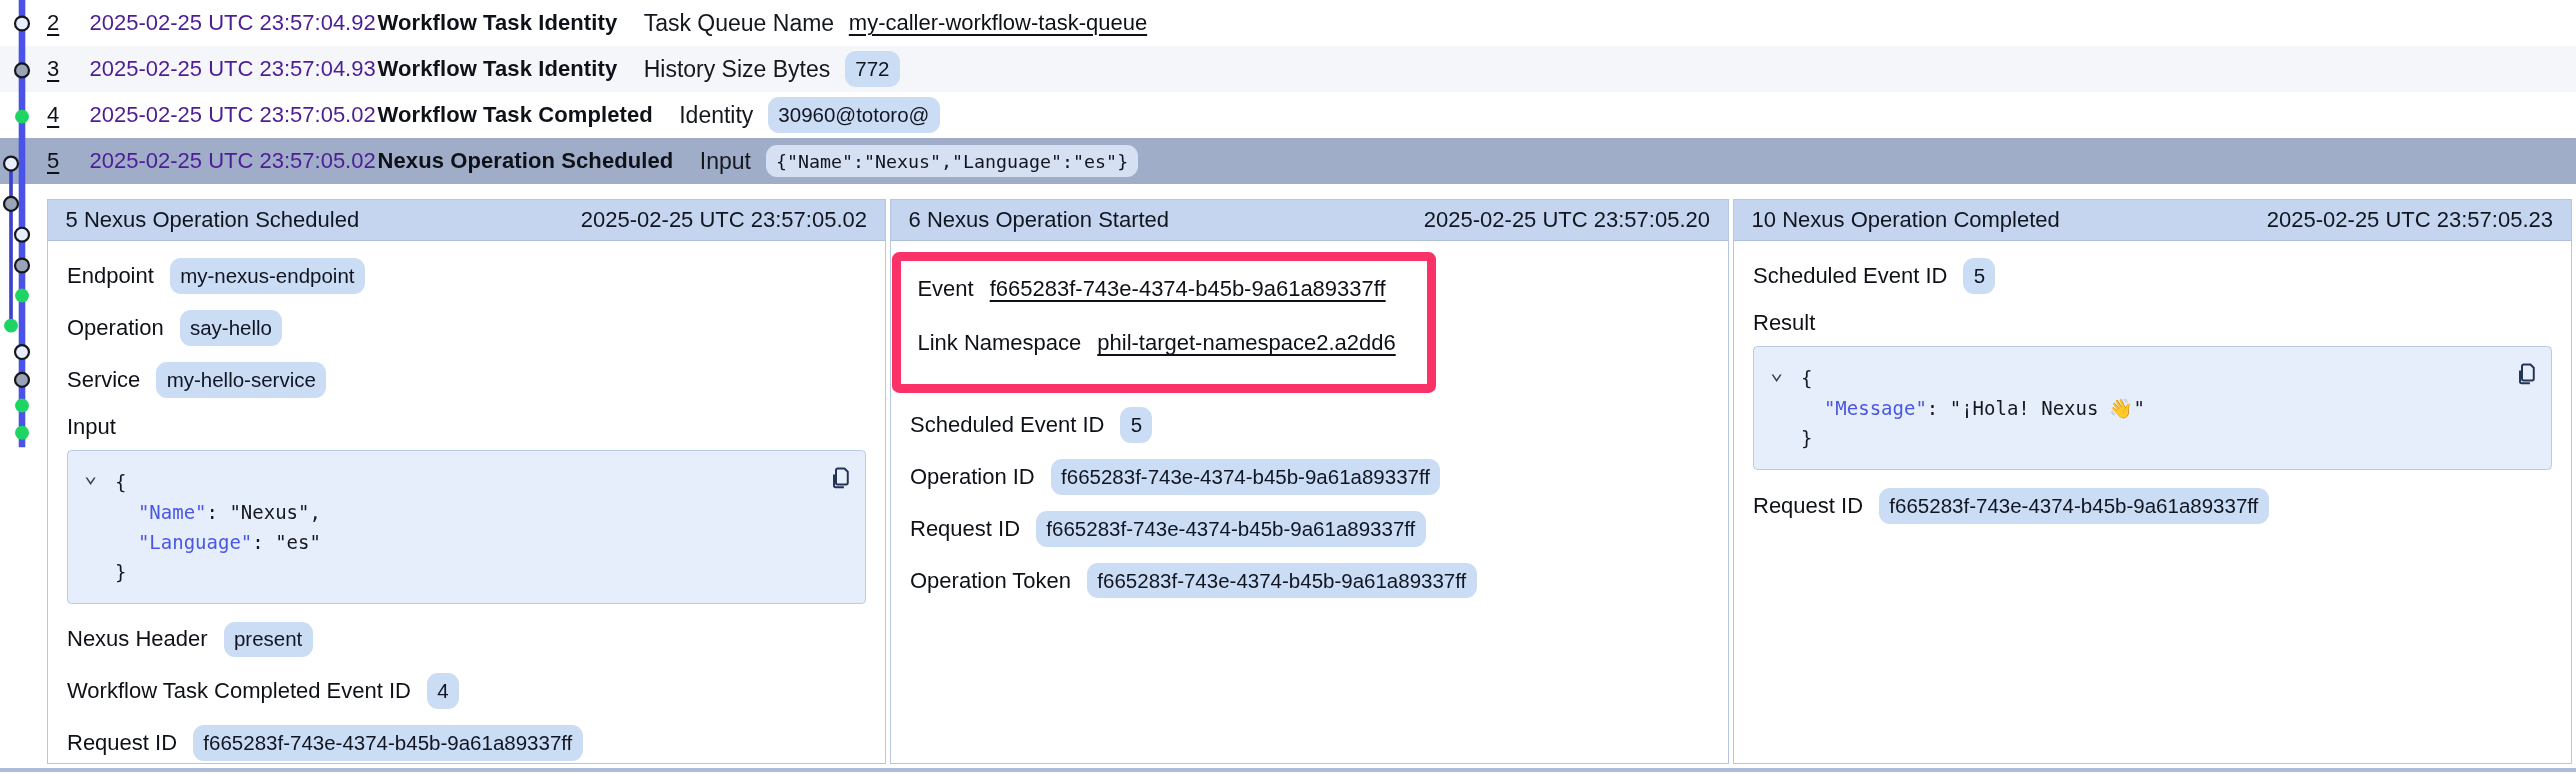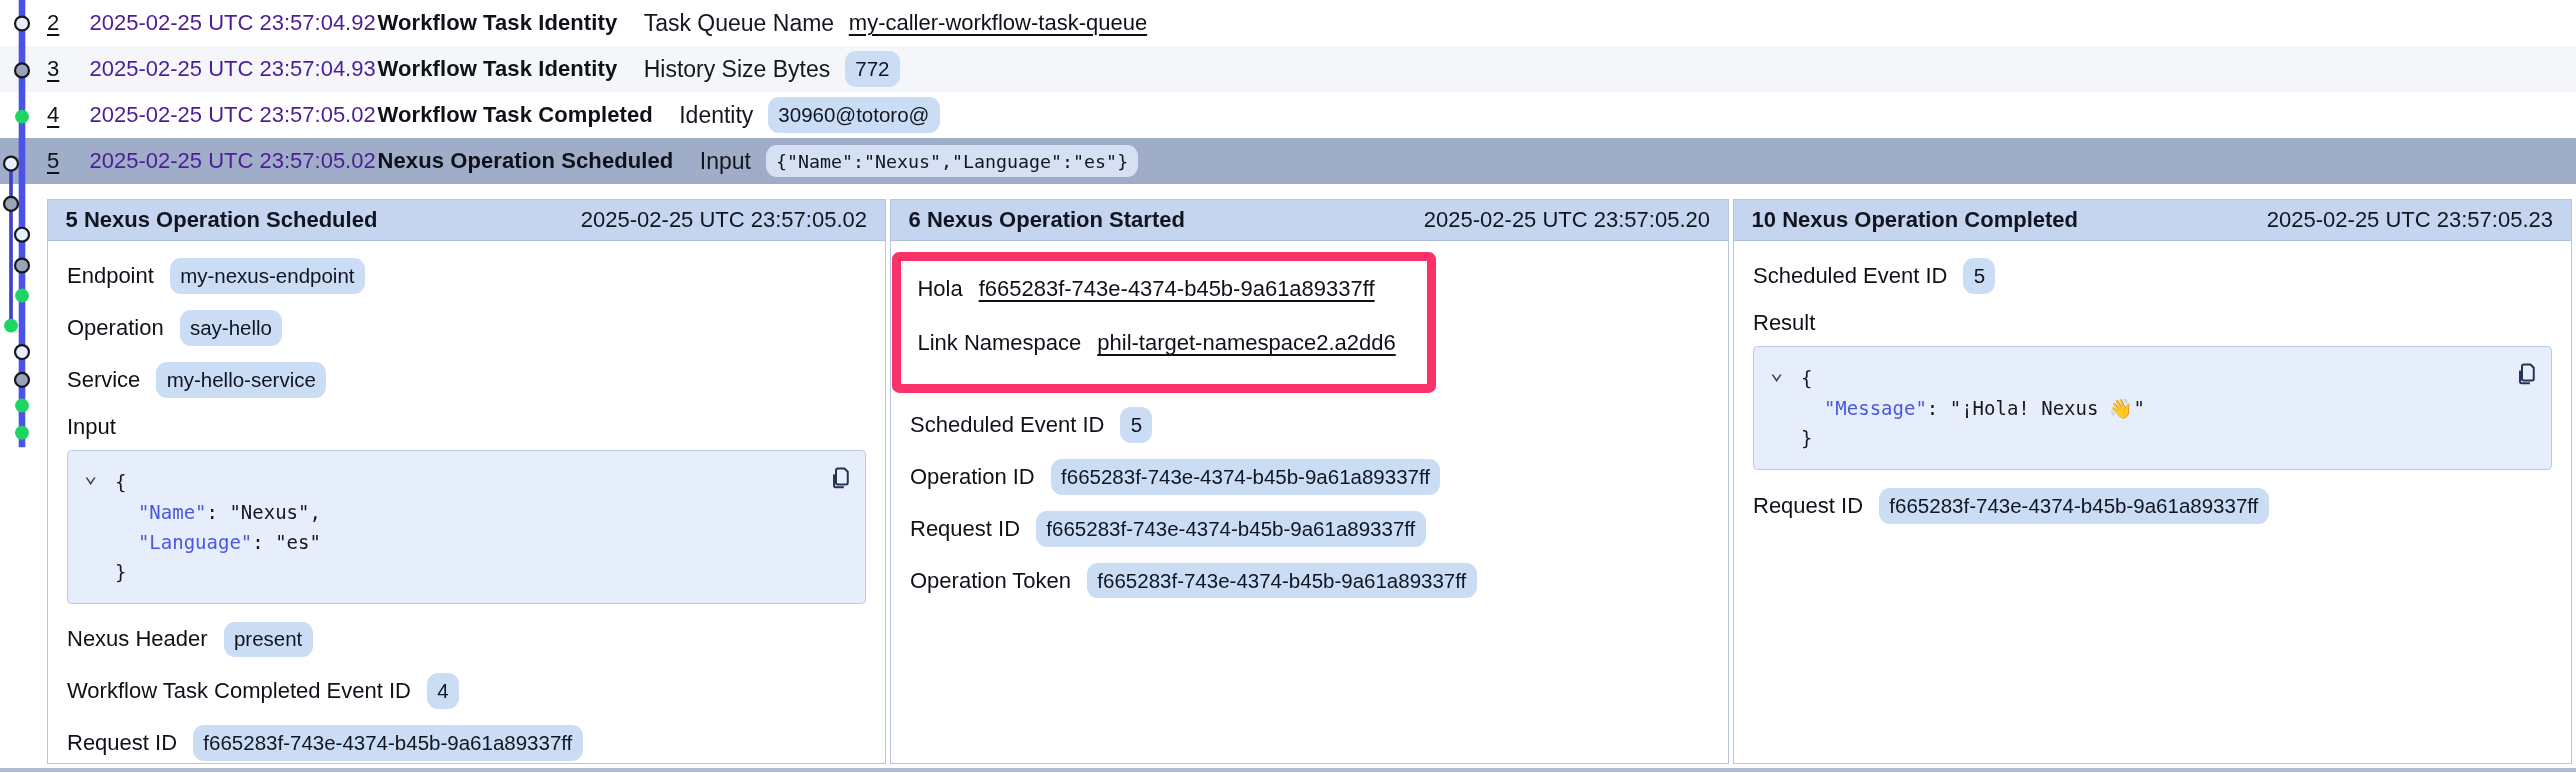--- a/index.html
+++ b/index.html
@@ -68,21 +68,21 @@
     overflow: hidden;
   }
   .panel-header {
     height: 41px;
     background: var(--panel-header, #c6d5ef);
     border-bottom: 1.5px solid #aebfde;
     display: flex; justify-content: space-between; align-items: center;
     padding: 0 17.6px;
     font-size: 22px; color: #10151f;
   }
-  .panel-title { font-weight: 700; }
+  .panel-title { font-weight: 400; }
   .panel-body { padding: 17.6px 19px; }
 
   .detail-row {
     display: flex; align-items: center;
     min-height: 34px; margin-bottom: 16px;
     font-size: 22px;
     text-align: center;
   }
   .detail-label { margin-right: 16px; white-space: nowrap; }
 
@@ -224,21 +224,21 @@
           </div>
         </section>
         <section class="panel">
           <div class="panel-header">
             <span class="panel-title">6 Nexus Operation Started</span>
             <span class="panel-ts">2025-02-25 UTC 23:57:05.20</span>
           </div>
           <div class="panel-body">
             <div class="pink-box">
               <div class="detail-row">
-                <span class="detail-label">Hola</span>
+                <span class="detail-label">Event</span>
                 <span class="link">f665283f-743e-4374-b45b-9a61a89337ff</span>
               </div>
               <div class="detail-row">
                 <span class="detail-label">Link Namespace</span>
                 <span class="link">phil-target-namespace2.a2dd6</span>
               </div>
             </div>
             <div class="detail-row">
               <span class="detail-label">Scheduled Event ID</span>
               <span class="badge">5</span>

